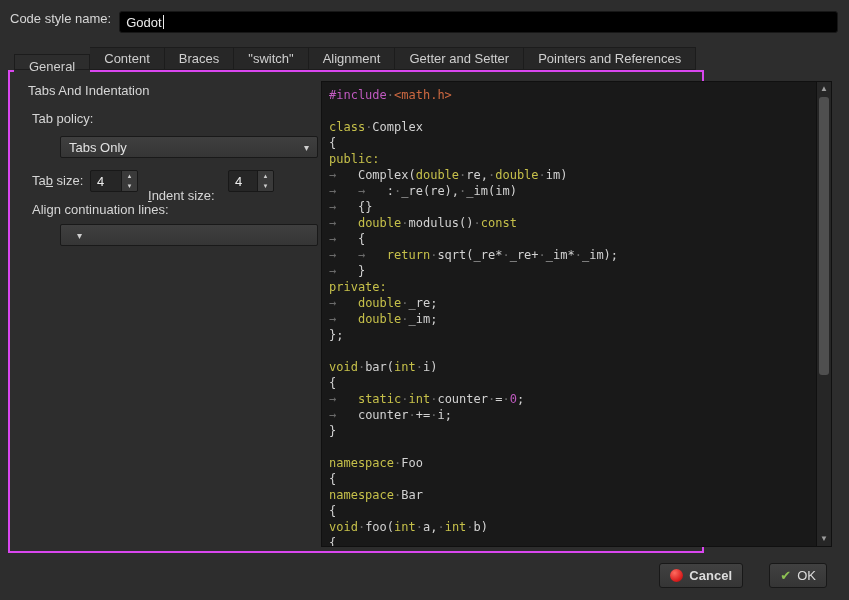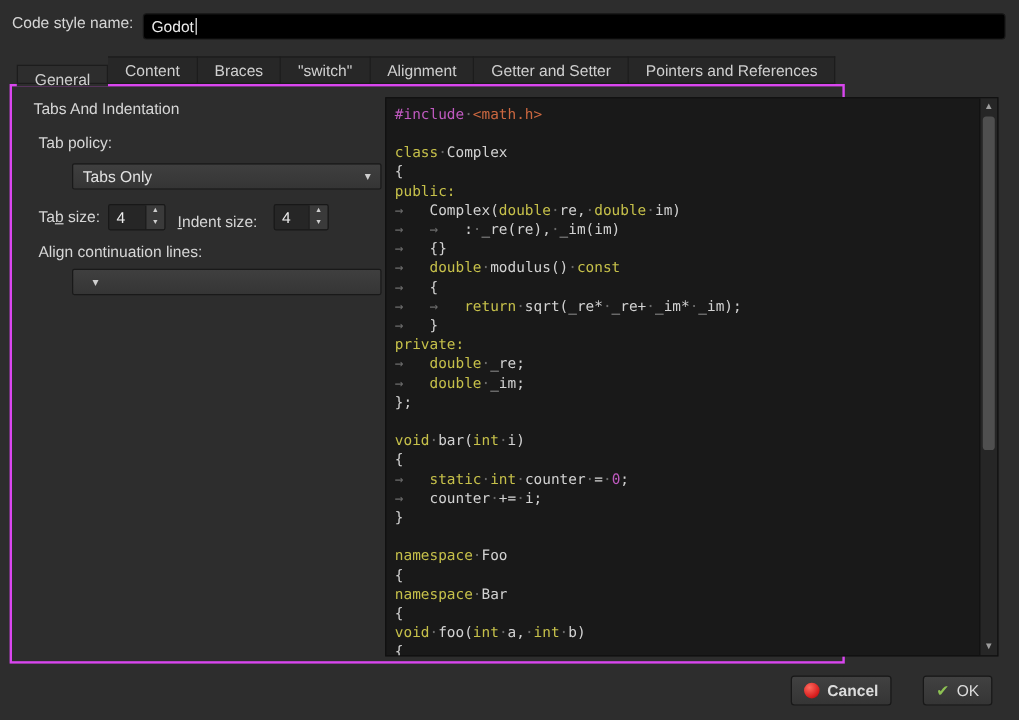--- a/index.html
+++ b/index.html
@@ -31,21 +31,21 @@
   .group-title{position:absolute;left:18px;top:11px;}
   .pol-label{position:absolute;left:22px;top:39px;}
   .combo{position:absolute;display:flex;align-items:center;box-sizing:border-box;height:22px;
     background:linear-gradient(#3f3f3f,#353535);border:1px solid #191919;border-radius:2px;padding:0 8px;}
   .combo1{left:50px;top:64px;width:258px;}
   .combo2{left:50px;top:152px;width:258px;}
   .combo-text{flex:1;color:#e2e2e2;overflow:hidden;white-space:nowrap;}
   .combo-arrow{color:#cfcfcf;font-size:10px;margin-left:8px;}
 
   .tabsize-label{position:absolute;left:22px;top:101px;text-align:center;}
-  .indsize-label{position:absolute;left:138px;top:105px;}
+  .indsize-label{position:absolute;left:138px;top:116px;}
   .spin{position:absolute;display:flex;box-sizing:border-box;height:22px;
     background:#262626;border:1px solid #181818;border-radius:2px;overflow:hidden;}
   .spin1{left:80px;top:98px;width:48px;}
   .spin2{left:218px;top:98px;width:46px;}
   .spin-val{flex:1;display:flex;align-items:center;padding-left:6px;color:#ececec;}
   .spin-btns{width:15px;display:flex;flex-direction:column;border-left:1px solid #181818;background:#3a3a3a;}
   .spin-b{flex:1;display:flex;align-items:center;justify-content:center;}
   .spin-b span{font-size:6px;color:#cfcfcf;line-height:6px;}
   .align-label{position:absolute;left:22px;top:130px;}
 

